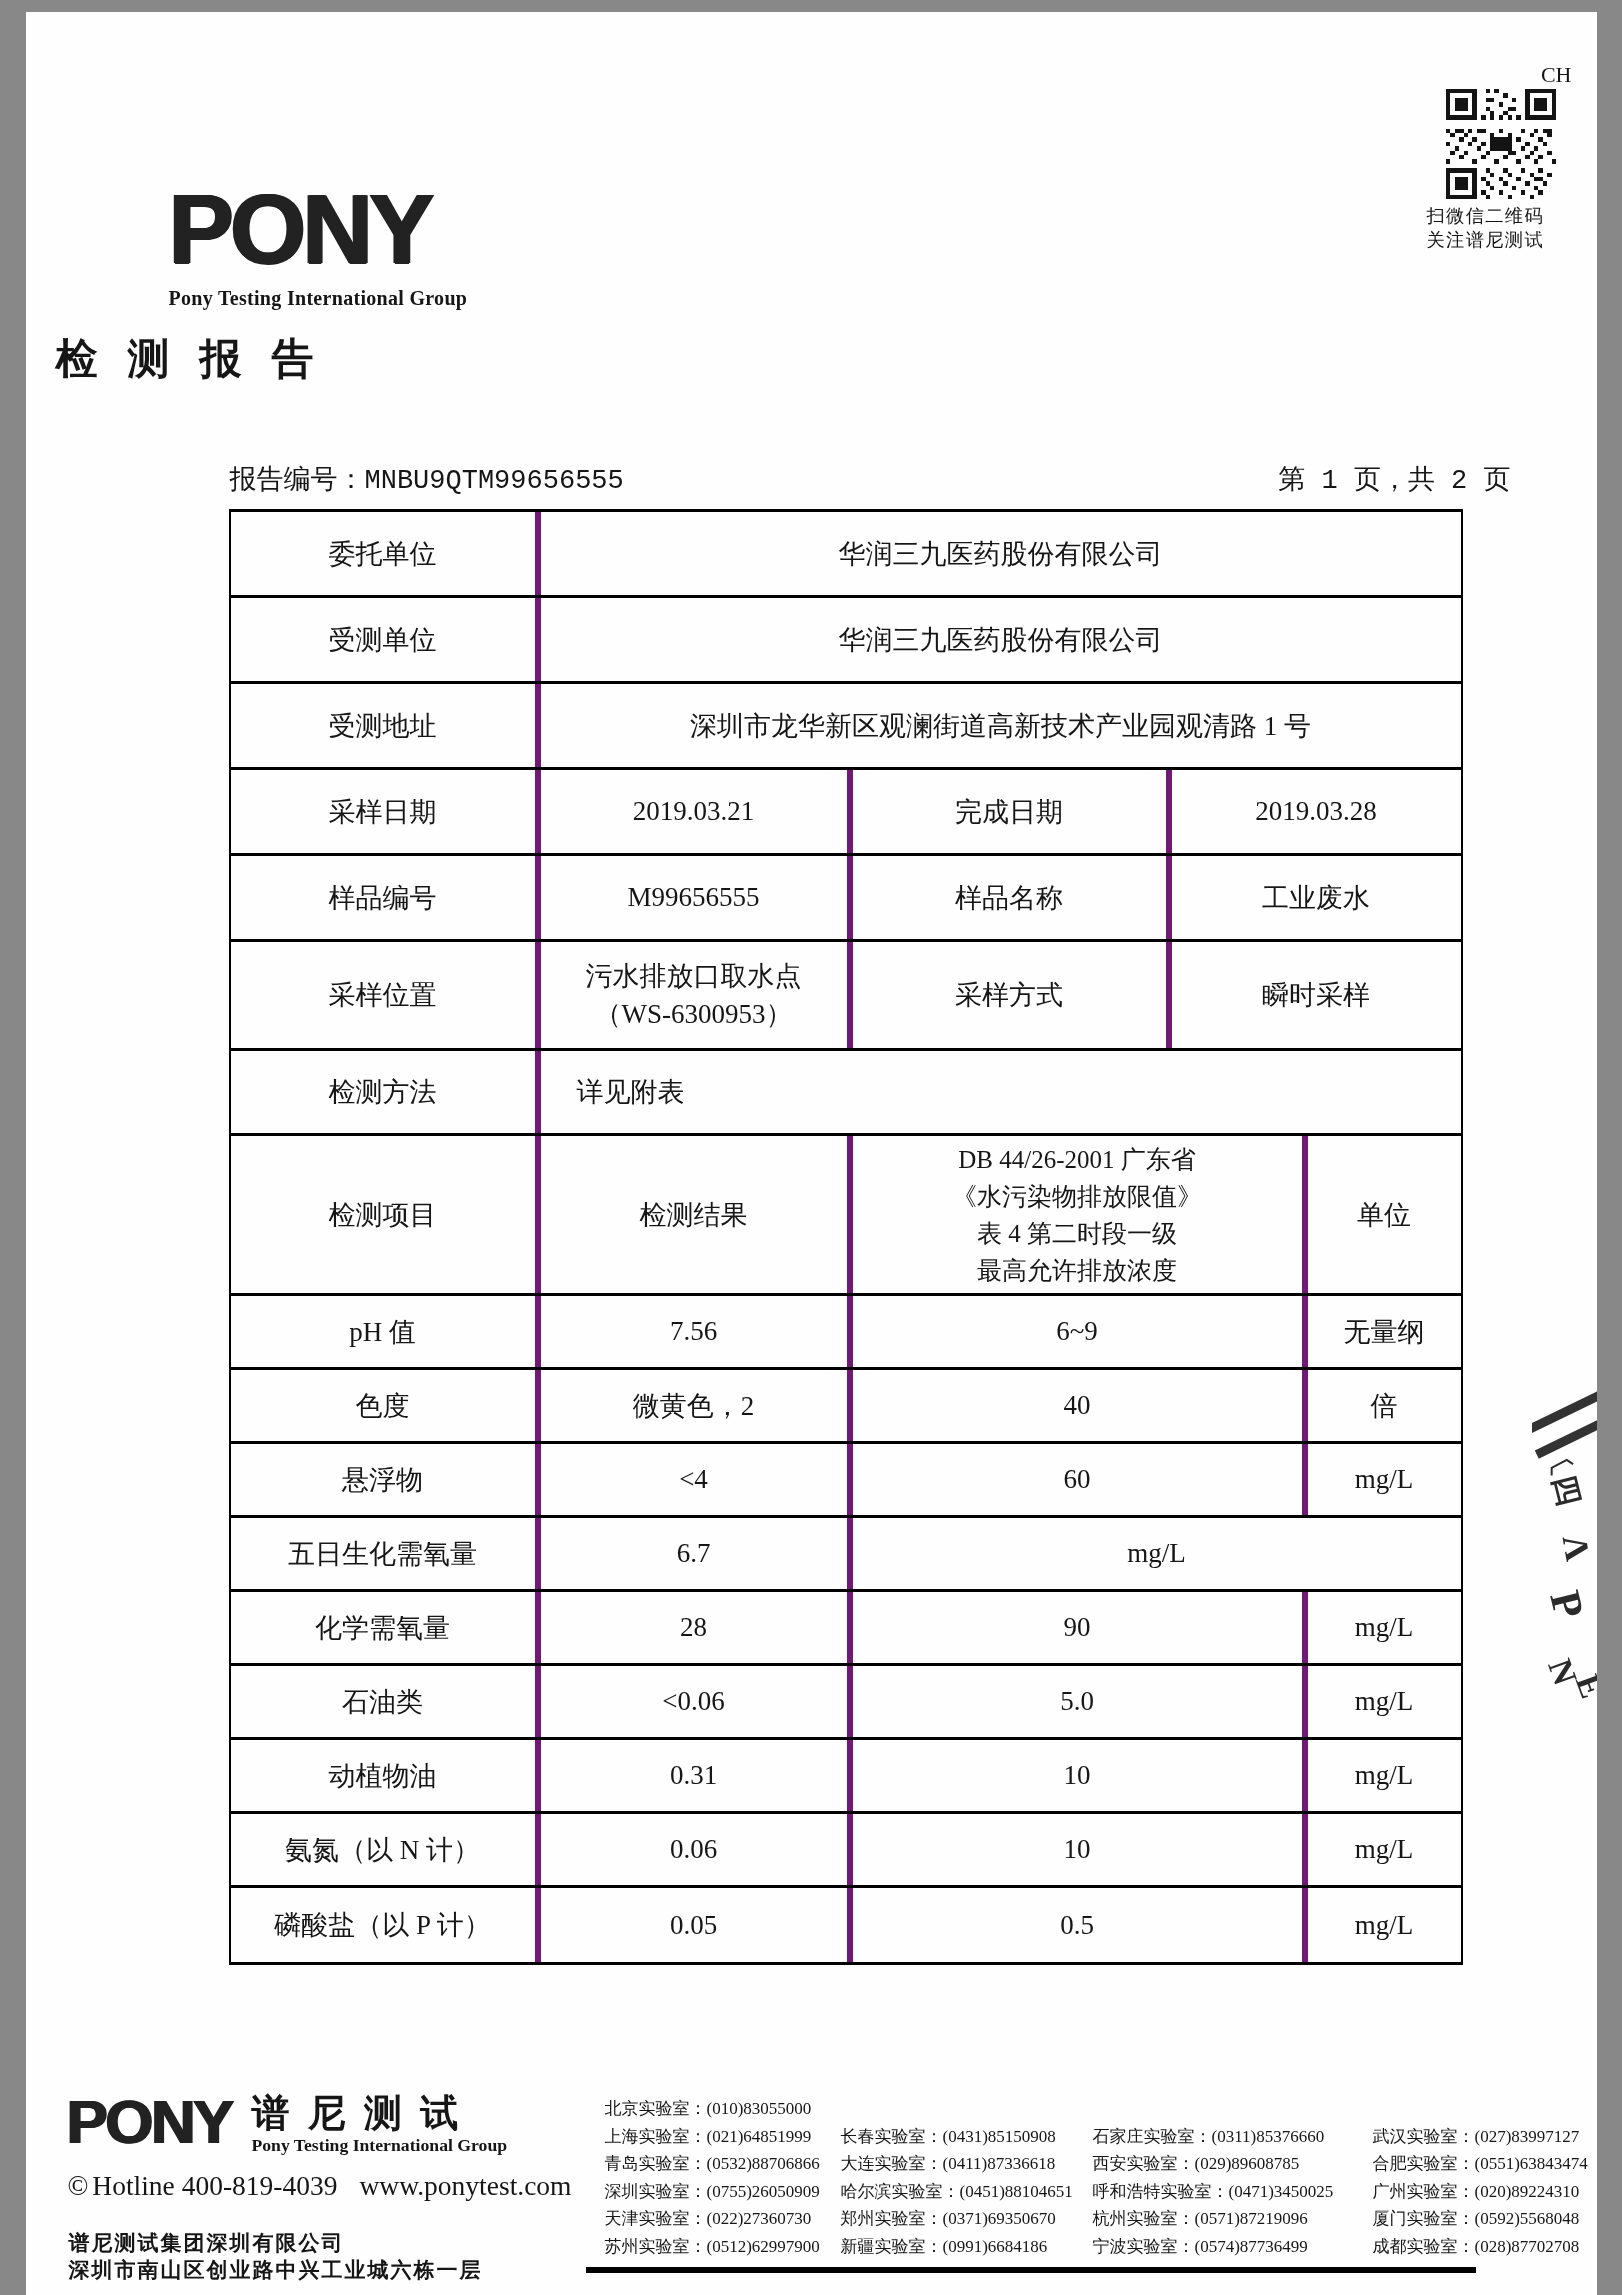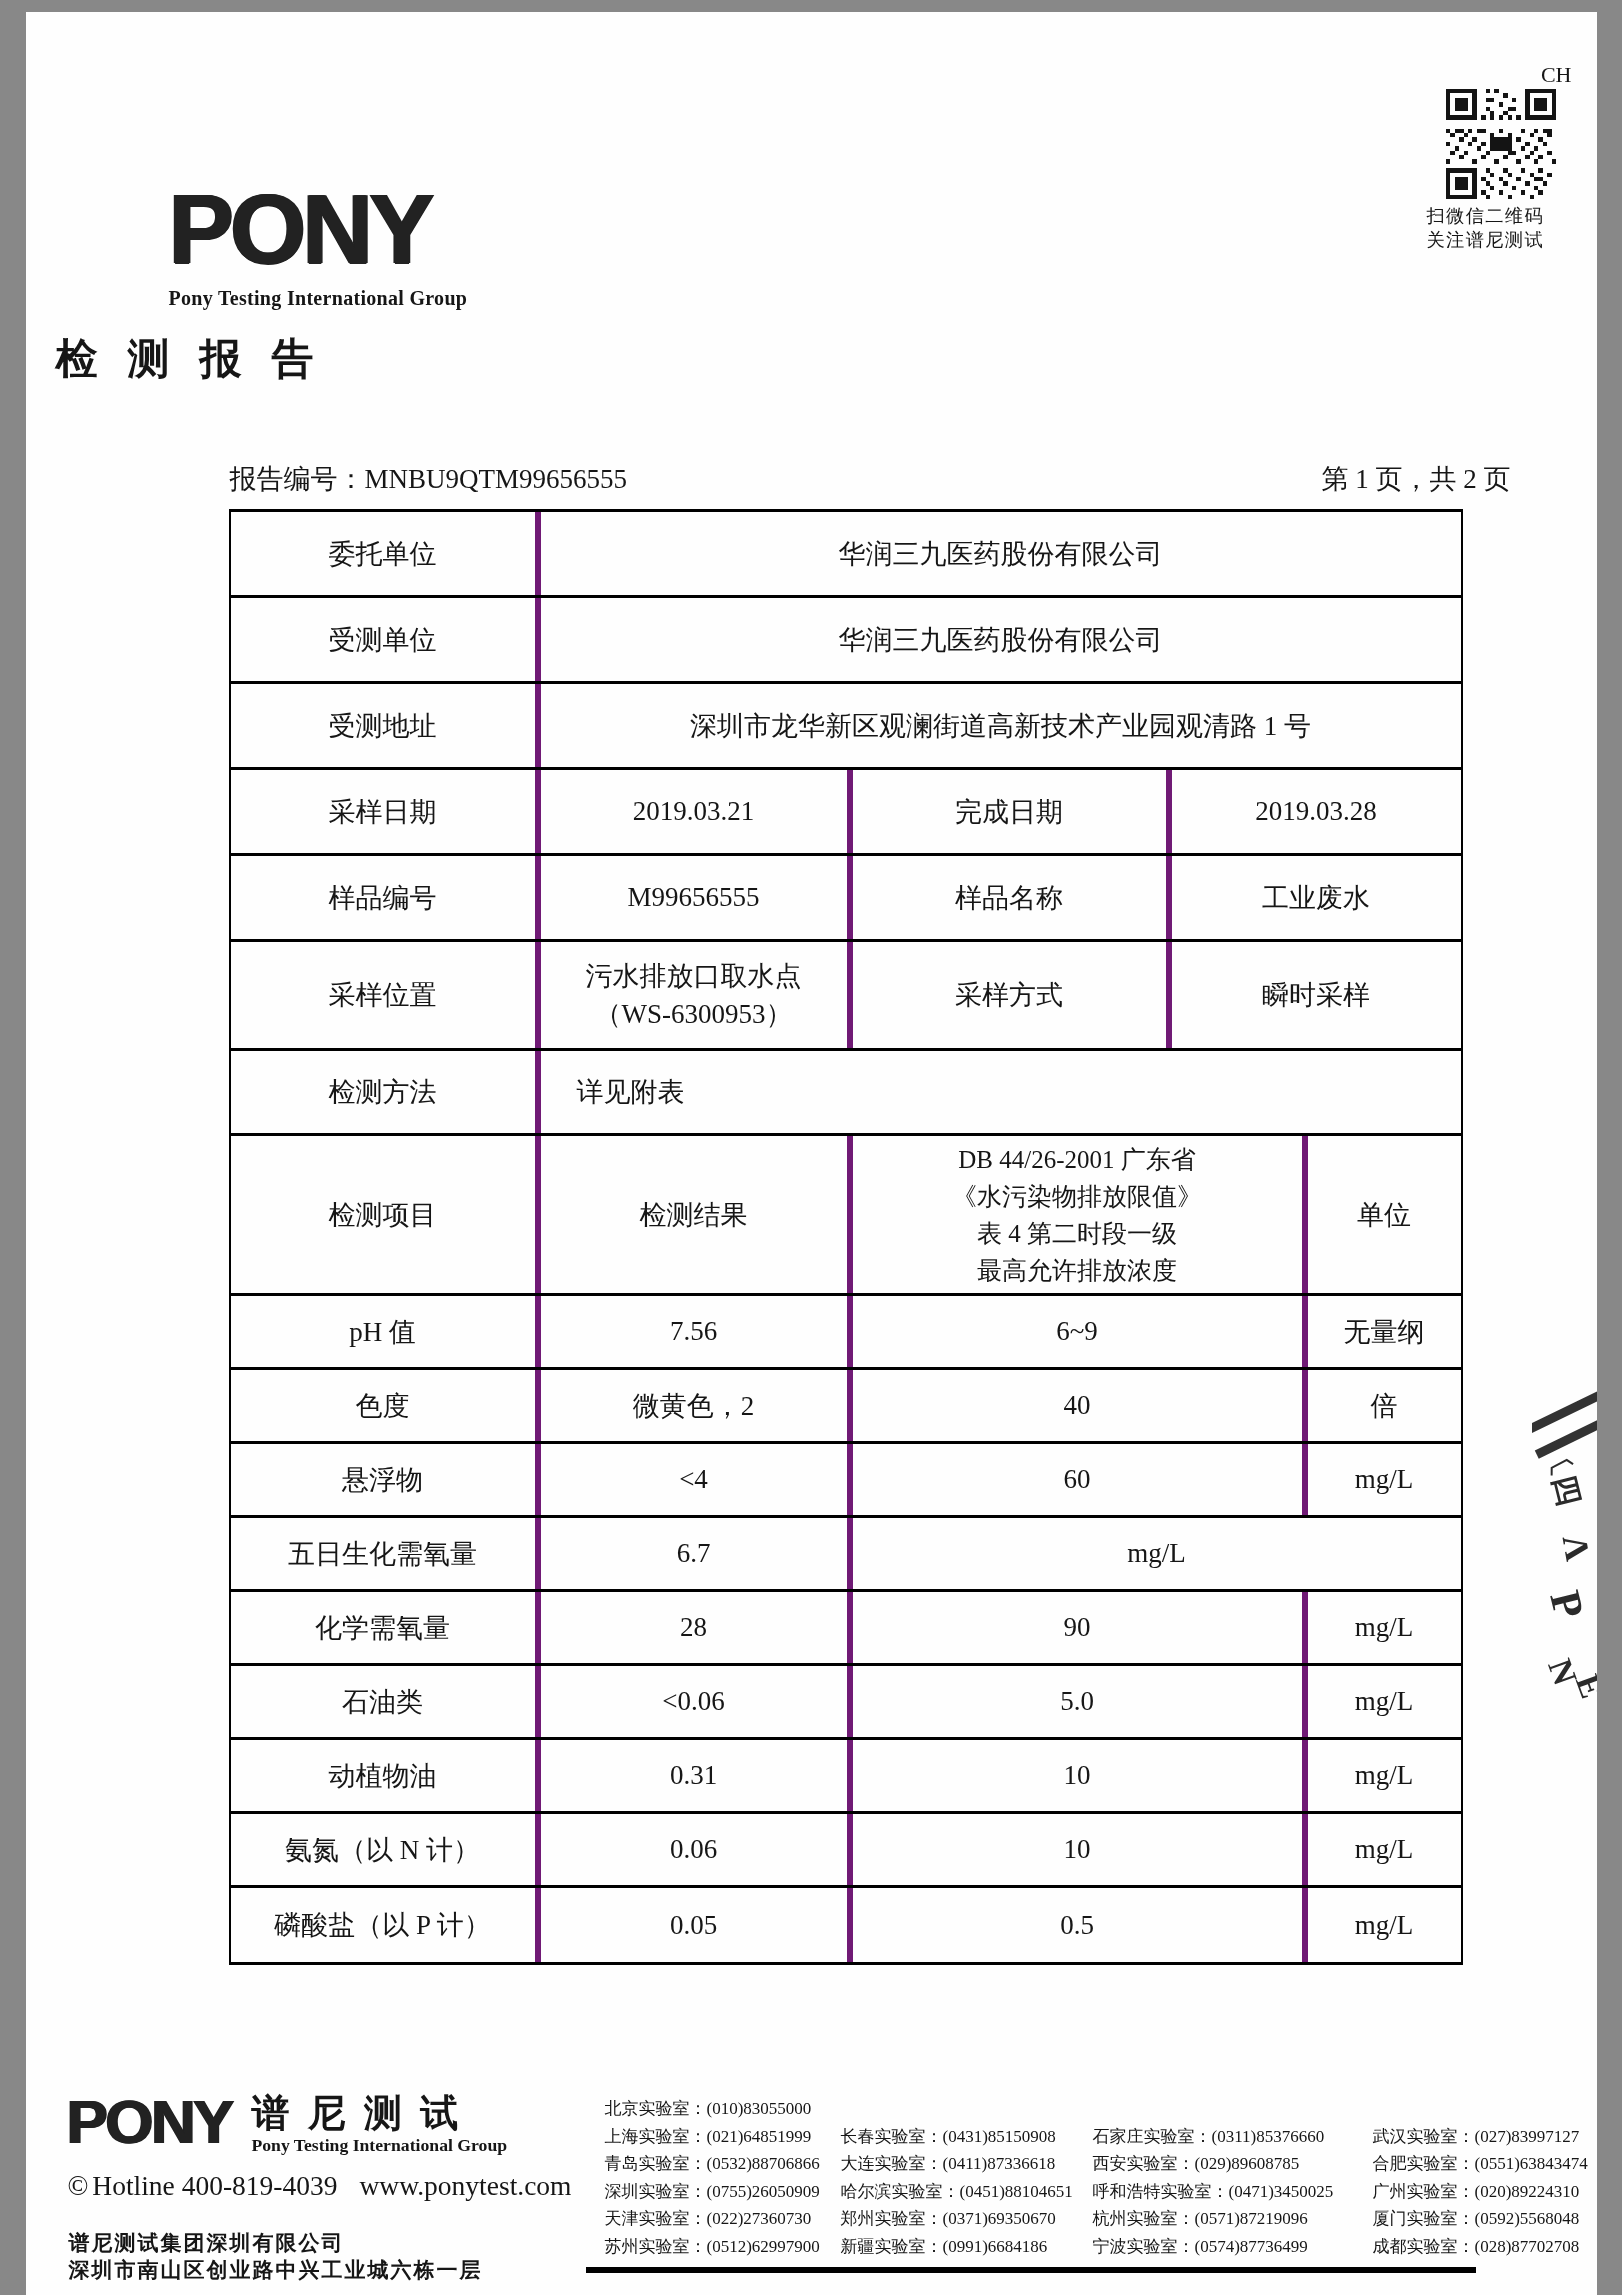--- a/index.html
+++ b/index.html
@@ -23,21 +23,21 @@
     font-weight:bold;font-size:98px;line-height:98px;letter-spacing:-3.9px;
     color:#222;text-shadow:1.3px 0 0 currentColor,-1.3px 0 0 currentColor,0 0.7px 0 currentColor;
   }
   .logo-subtitle{font-weight:bold;font-size:20px;margin-top:9.2px;letter-spacing:0.3px;}
   .doc-title{
     position:absolute;top:319px;left:0;width:100%;text-align:left;
     font-size:42px;font-weight:bold;letter-spacing:30px;text-indent:30px;
   }
   .report-line{
     position:absolute;top:449px;left:204px;width:1281px;
-    display:flex;justify-content:space-between;font-size:27px;
+    display:flex;justify-content:space-between;font-size:27px;font-family:Liberation Mono, monospace;
   }
   
   .report-table{
     position:absolute;top:497px;left:203px;width:1230px;
     border:2px solid #000;border-top-width:3.3px;border-bottom-width:3.3px;
     box-sizing:content-box;
   }
   .tr{display:flex;align-items:stretch;border-bottom:3.3px solid #000;box-sizing:border-box;}
   .tr:last-child{border-bottom:none;}
   .td{

